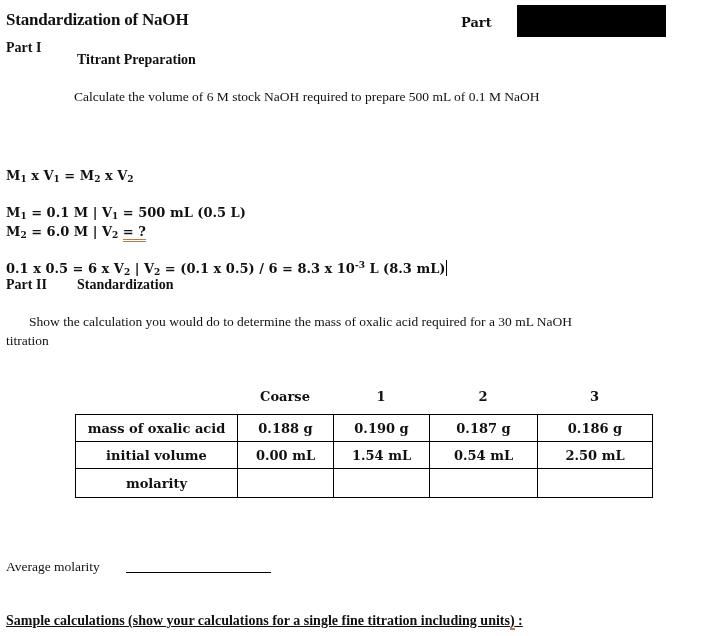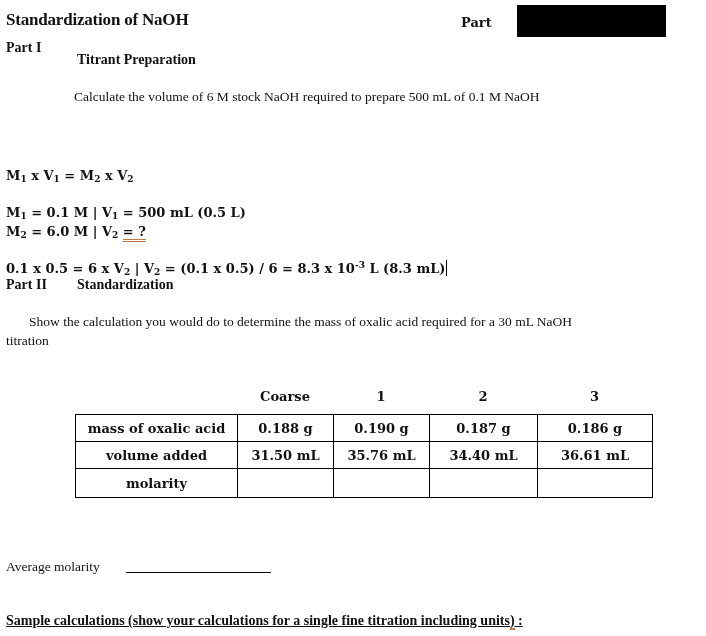--- a/index.html
+++ b/index.html
@@ -108,25 +108,25 @@
   </colgroup>
   <tbody>
       <tr>
     <td>mass of oxalic acid</td>
     <td>0.188 g</td>
     <td>0.190 g</td>
     <td>0.187 g</td>
     <td>0.186 g</td>
   </tr>
   <tr>
-    <td>volume added</td>
-    <td>31.50 mL</td>
-    <td>35.76 mL</td>
-    <td>34.40 mL</td>
-    <td>36.61 mL</td>
+    <td>initial volume</td>
+    <td>0.00 mL</td>
+    <td>1.54 mL</td>
+    <td>0.54 mL</td>
+    <td>2.50 mL</td>
   </tr>
   <tr>
     <td style="height:28px;">molarity</td>
     <td></td>
     <td></td>
     <td></td>
     <td></td>
   </tr>
 </tbody>
   </table>

